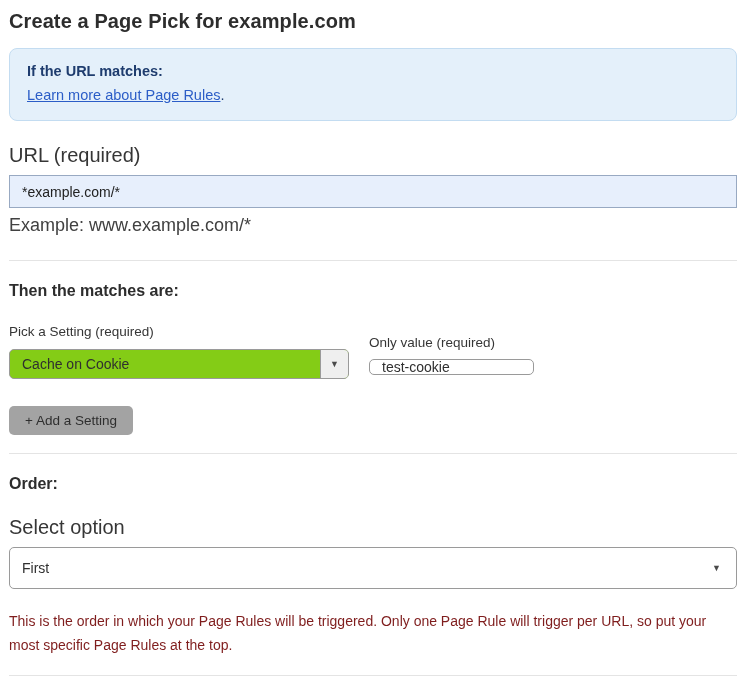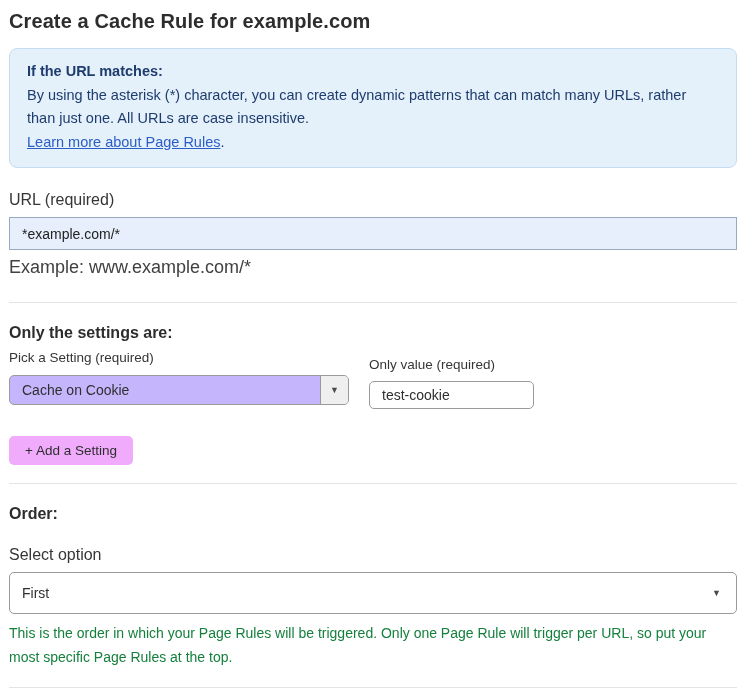--- a/index.html
+++ b/index.html
@@ -29,21 +29,21 @@
   }
   .info-box .info-heading { font-weight: bold; }
   .info-box a.info-link {
     color: #2b5dc7;
     text-decoration: underline;
     cursor: pointer;
     margin-top: 46px;
   }
   
   .field-label {
-    font-size: 16px;
+    font-size: 20px;
     color: #363636;
     margin-top: 23px;
   }
   .url-input {
     display: block;
     width: 100%;
     margin-top: 8px;
     height: 33px;
     background: #e7effc;
     border: 1px solid #98a9c2;
@@ -66,33 +66,33 @@
   }
   .section-heading {
     font-size: 16px;
     font-weight: bold;
     color: #2d2d2d;
     margin-top: 21px;
   }
   
   .settings-row {
     display: flex;
-    align-items: flex-start;
-    margin-top: 8px;
+    align-items: center;
+    margin-top: 24px;
   }
   .settings-col-left { width: 340px; }
   .settings-col-right { margin-left: 20px; margin-top: 7px; }
   .small-label { font-size: 13.5px; color: #363636; }
   .select-split {
     margin-top: 10px;
     height: 30px;
     width: 340px;
     border: 1px solid #9a9a9a;
     border-radius: 5px;
-    background: #c4b5fd;
+    background: #84cc16;
     display: flex;
     align-items: stretch;
     cursor: pointer;
     overflow: hidden;
   }
   .select-split .select-value {
     flex: 1;
     display: flex;
     align-items: center;
     padding-left: 12px;
@@ -106,42 +106,42 @@
     display: flex;
     align-items: center;
     justify-content: center;
     font-size: 9px;
     color: #4a4a4a;
   }
   .value-input {
     display: block;
     margin-top: 9px;
     width: 165px;
-    height: 28px;
+    height: 16px;
     border: 1px solid #9a9a9a;
     border-radius: 5px;
     padding: 0 12px;
     font-family: "Liberation Sans", sans-serif;
     font-size: 14px;
     color: #2f2f2f;
     outline: none;
     background: #ffffff;
   }
   .btn {
     display: inline-flex;
     align-items: center;
     justify-content: center;
     border: none;
     border-radius: 5px;
     font-family: "Liberation Sans", sans-serif;
     font-size: 14px;
     cursor: pointer;
   }
   .btn-gray {
-    background: #f0abfc;
+    background: #a3a3a3;
     color: #2e2e2e;
   }
   .add-setting-btn {
     margin-top: 27px;
     height: 29px;
     padding: 0 16px;
     font-size: 13.5px;
   }
   .divider-2 { margin-top: 18px; }
   
@@ -159,47 +159,46 @@
     font-size: 14px;
     color: #2f2f2f;
     cursor: pointer;
   }
   .order-select .select-arrow {
     font-size: 9px;
     color: #4a4a4a;
     margin-right: 3px;
   }
   .order-helper {
-    margin-top: 7px;
-    font-size: 14px;
-    color: #15803d;
+    margin-top: 20px;
+    font-size: 14px;
+    color: #7f1d1d;
     line-height: 24px;
     max-width: 700px;
   }
 </style>
 </head>
 <body>
 
 
 
-<h1 class="page-title">Create a Cache Rule for example.com</h1>
+<h1 class="page-title">Create a Page Pick for example.com</h1>
 
 <div class="info-box">
   <div class="info-heading">If the URL matches:</div>
-  <div class="info-body">By using the asterisk (*) character, you can create dynamic patterns that can match many URLs, rather than just one. All URLs are case insensitive.</div>
   <div><a class="info-link">Learn more about Page Rules</a><span>.</span></div>
 </div>
 
 <div class="field-label">URL (required)</div>
 <input class="url-input" type="text" value="*example.com/*" style="">
 <div class="helper-text">Example: www.example.com/*</div>
 
 <hr class="divider">
 
-<div class="section-heading">Only the settings are:</div>
+<div class="section-heading">Then the matches are:</div>
 
 <div class="settings-row">
   <div class="settings-col-left">
     <div class="small-label">Pick a Setting (required)</div>
     <div class="select-split">
       <div class="select-value">Cache on Cookie</div>
       <div class="select-arrow-box">
           <span>▼</span>
         </div>
     </div>

